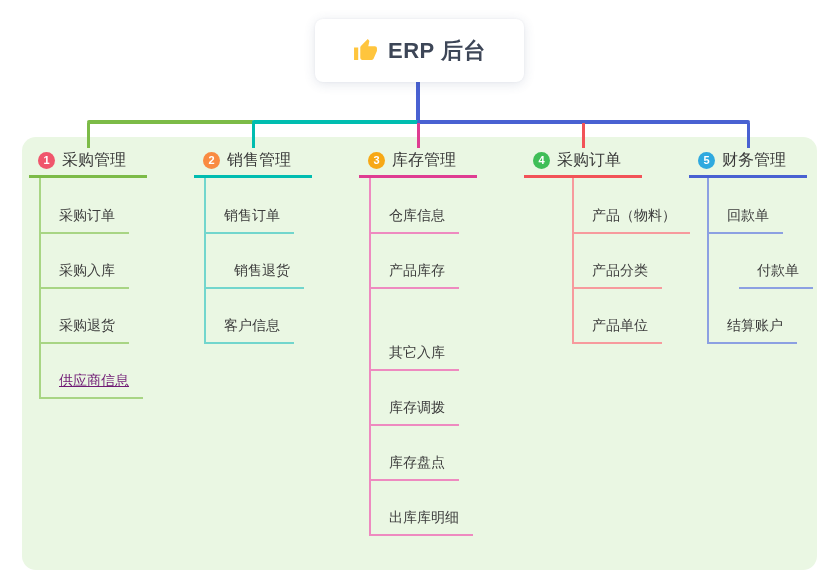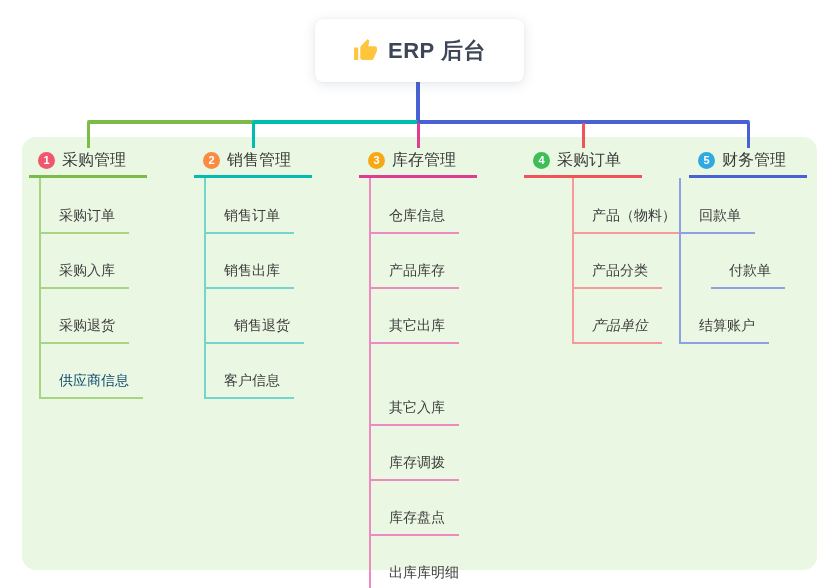--- a/index.html
+++ b/index.html
@@ -72,57 +72,55 @@
     </div>
   <div id="branches">
       <div class="branch-label" style="left: 29px; border-bottom-color: rgb(124, 187, 71);">
         <span class="badge" style="background: rgb(240, 86, 108);">1</span>
         <span class="branch-title">采购管理</span>
       </div>
       <div class="children" style="left: 39px; border-left-color: rgb(168, 213, 132);">
         <div class="child" style="border-bottom-color: rgb(168, 213, 132); color: rgb(60, 60, 60);">采购订单</div>
         <div class="child" style="border-bottom-color: rgb(168, 213, 132); color: rgb(60, 60, 60);">采购入库</div>
         <div class="child" style="border-bottom-color: rgb(168, 213, 132); color: rgb(60, 60, 60);">采购退货</div>
-        <div class="child" style="border-bottom-color: rgb(168, 213, 132); color: #0c4a6e;">供应商信息</div>
+        <div class="child" style="border-bottom-color: rgb(168, 213, 132); color: #701a75; text-decoration: underline;">供应商信息</div>
       </div>
       <div class="branch-label" style="left: 194px; border-bottom-color: rgb(0, 189, 176);">
         <span class="badge" style="background: rgb(249, 139, 66);">2</span>
         <span class="branch-title">销售管理</span>
       </div>
       <div class="children" style="left: 204px; border-left-color: rgb(114, 214, 205);">
         <div class="child" style="border-bottom-color: rgb(114, 214, 205); color: rgb(60, 60, 60);">销售订单</div>
-        <div class="child" style="border-bottom-color: rgb(114, 214, 205); color: rgb(60, 60, 60);">销售出库</div>
         <div class="child" style="border-bottom-color: rgb(114, 214, 205); color: rgb(60, 60, 60); padding-left: 28px;">销售退货</div>
         <div class="child" style="border-bottom-color: rgb(114, 214, 205); color: rgb(60, 60, 60);">客户信息</div>
       </div>
       <div class="branch-label" style="left: 359px; border-bottom-color: rgb(223, 61, 146);">
         <span class="badge" style="background: rgb(247, 168, 21);">3</span>
         <span class="branch-title">库存管理</span>
       </div>
       <div class="children" style="left: 369px; border-left-color: rgb(238, 138, 192);">
         <div class="child" style="border-bottom-color: rgb(238, 138, 192); color: rgb(60, 60, 60);">仓库信息</div>
         <div class="child" style="border-bottom-color: rgb(238, 138, 192); color: rgb(60, 60, 60);">产品库存</div>
-        <div class="child" style="border-bottom-color: rgb(238, 138, 192); color: rgb(60, 60, 60);">其它出库</div>
         <div class="child" style="border-bottom-color: rgb(238, 138, 192); color: rgb(60, 60, 60); margin-top: 27px;">其它入库</div>
         <div class="child" style="border-bottom-color: rgb(238, 138, 192); color: rgb(60, 60, 60);">库存调拨</div>
         <div class="child" style="border-bottom-color: rgb(238, 138, 192); color: rgb(60, 60, 60);">库存盘点</div>
         <div class="child" style="border-bottom-color: rgb(238, 138, 192); color: rgb(60, 60, 60);">出库库明细</div>
       </div>
       <div class="branch-label" style="left: 524px; border-bottom-color: rgb(242, 83, 88);">
         <span class="badge" style="background: rgb(63, 190, 87);">4</span>
         <span class="branch-title">采购订单</span>
       </div>
       <div class="children" style="left: 534px; border-left-color: rgb(247, 154, 157); margin-left: 38px;">
         <div class="child" style="border-bottom-color: rgb(247, 154, 157); color: rgb(60, 60, 60);">产品（物料）</div>
         <div class="child" style="border-bottom-color: rgb(247, 154, 157); color: rgb(60, 60, 60);">产品分类</div>
-        <div class="child" style="border-bottom-color: rgb(247, 154, 157); color: rgb(60, 60, 60); font-style: italic;">产品单位</div>
+        <div class="child" style="border-bottom-color: rgb(247, 154, 157); color: rgb(60, 60, 60);">产品单位</div>
       </div>
       <div class="branch-label" style="left: 689px; border-bottom-color: rgb(73, 97, 210);">
         <span class="badge" style="background: rgb(47, 169, 223);">5</span>
         <span class="branch-title">财务管理</span>
       </div>
-      <div class="children" style="left: 679px; border-left-color: rgb(140, 160, 226);">
+      <div class="children" style="left: 707px; border-left-color: rgb(140, 160, 226);">
         <div class="child" style="border-bottom-color: rgb(140, 160, 226); color: rgb(60, 60, 60);">回款单</div>
         <div class="child" style="border-bottom-color: rgb(140, 160, 226); color: rgb(60, 60, 60); margin-left: 30px;">付款单</div>
         <div class="child" style="border-bottom-color: rgb(140, 160, 226); color: rgb(60, 60, 60);">结算账户</div>
       </div>
     </div>
 </div>
 
 </body></html>

